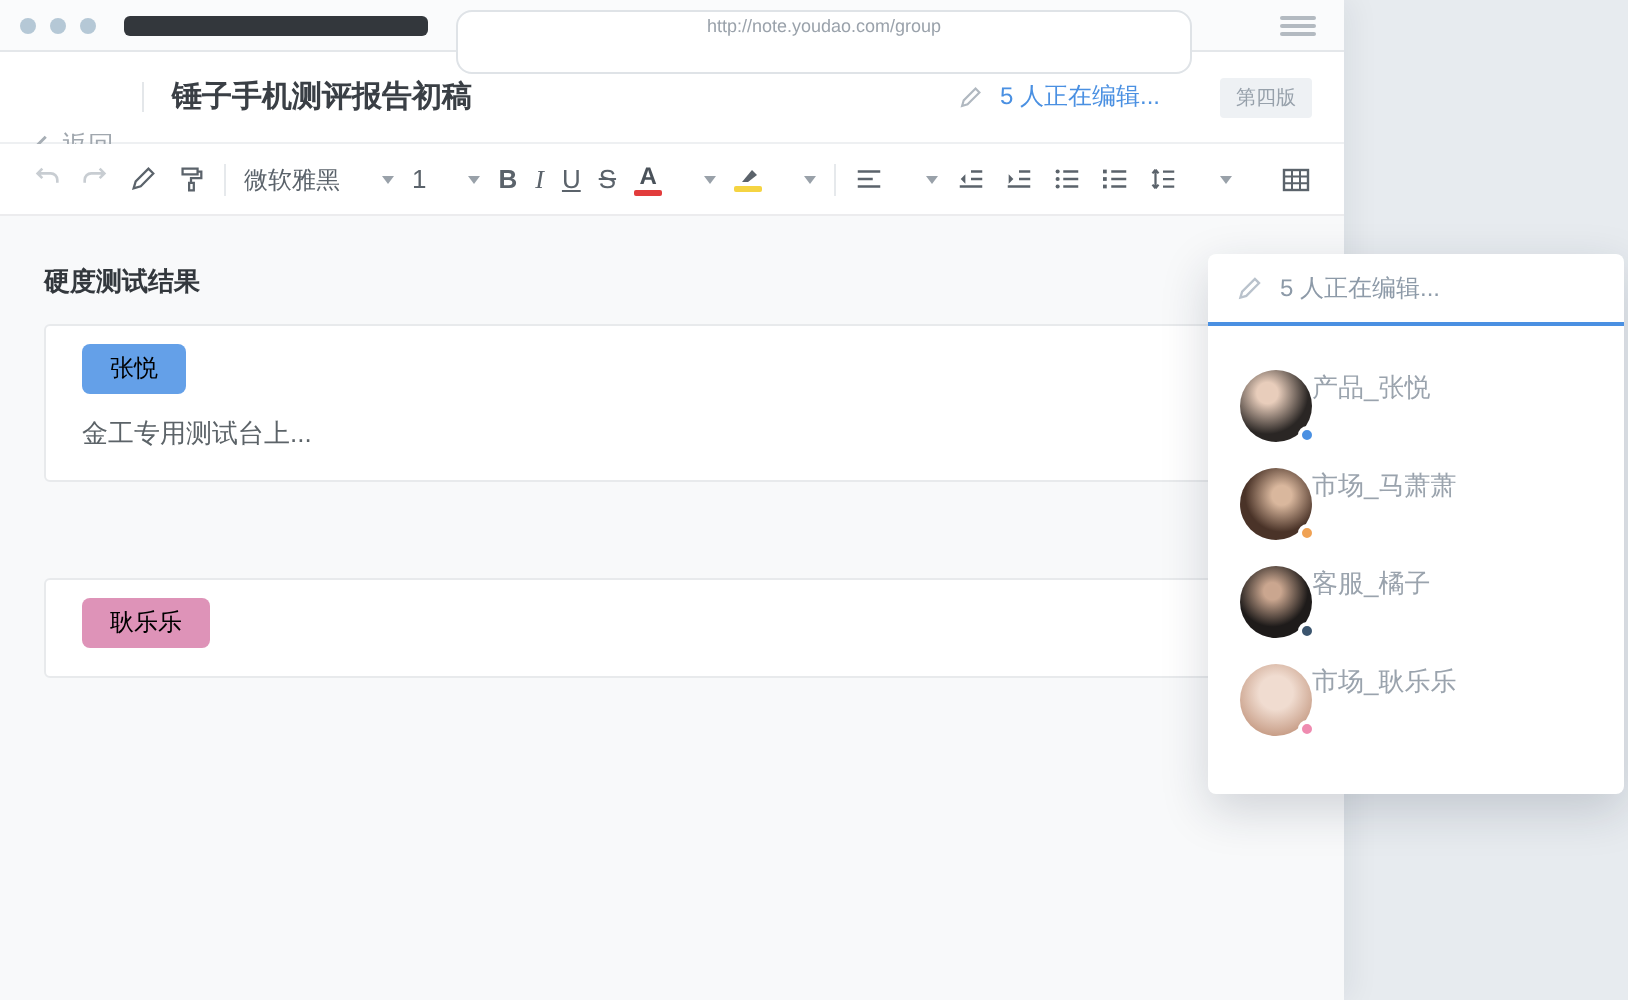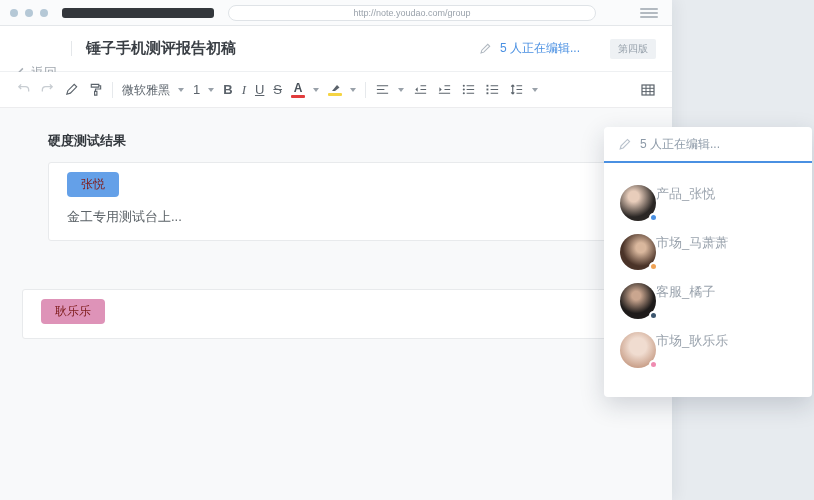--- a/index.html
+++ b/index.html
@@ -7,65 +7,65 @@
   body { font-family:"Liberation Sans","DejaVu Sans",sans-serif; background:#e7ebef; position:relative; }
 
   
   .window { position:absolute; left:0; top:0; width:672px; height:500px; background:#fff;
             display:flex; flex-direction:column; box-shadow:4px 0 14px rgba(20,30,50,0.06); }
 
   .chrome { height:26px; flex:0 0 26px; background:#fafbfc; border-bottom:1px solid #e4e7ea; position:relative; }
   .dots { position:absolute; left:10px; top:9px; display:flex; gap:7px; }
   .dot { width:8px; height:8px; border-radius:50%; background:#b5c8d6; display:inline-block; cursor:default; }
   .tab-dark { position:absolute; left:62px; top:8px; width:152px; height:10px; background:#33373c; border-radius:3px; }
-  .urlbar { position:absolute; left:228px; top:5px; width:368px; height:16px; background:#fff;
+  .urlbar { position:absolute; left:228px; top:5px; width:368px; height:32px; background:#fff;
             border:1px solid #dfe3e7; border-radius:8px; font-size:9px; color:#9aa2ab;
             text-align:center; line-height:14px; }
   .hamburger { position:absolute; left:640px; top:8px; width:18px; }
   .hamburger i { display:block; height:2px; background:#b3bac1; margin-bottom:2px; border-radius:1px; }
 
   
   .dochead { height:46px; flex:0 0 46px; display:flex; align-items:center; padding:0 16px;
              border-bottom:1px solid #eef0f2; background:#fff; }
   .back { display:flex; align-items:center; gap:4px; color:#a0a7ae; font-size:13px; cursor:pointer;margin-top:48px; }
   .vsep { width:1px; height:15px; background:#e4e7ea; margin:0 14px; }
   .title { font-size:15px; font-weight:700; color:#3a3f45; }
   .head-right { margin-left:auto; display:flex; align-items:center; gap:8px; }
   .editing { color:#4a90e2; font-size:12px; cursor:pointer; }
   .badge { margin-left:22px; background:#eef1f4; color:#97a1ab; font-size:10px; padding:3px 8px; border-radius:2px; }
 
   
   .toolbar { height:36px; flex:0 0 36px; display:flex; align-items:center; gap:9px;
              padding:0 16px; border-bottom:1px solid #ececee; background:#fff; color:#6a737d; }
-  .tbtn { display:flex; align-items:center; gap:6px; font-size:13px; color:#5b636b; cursor:pointer; line-height:1; }
+  .tbtn { display:flex; align-items:center; gap:19px; font-size:13px; color:#5b636b; cursor:pointer; line-height:1; }
   .tbtn.disabled { color:#c8cdd2; }
   .tbtn.bold { font-weight:700; }
   .tbtn.italic { font-style:italic; font-family:"Liberation Serif","DejaVu Serif",serif; }
   .tbtn.und { text-decoration:underline; }
   .tbtn.strike { text-decoration:line-through; }
   .tsep { width:1px; height:16px; background:#e6e9ec; }
   .tspacer { flex:1; }
   .tlabel { font-size:12px; max-width:58px; white-space:nowrap; overflow:hidden; }
   .caret { width:0; height:0; border-left:3px solid transparent; border-right:3px solid transparent;
            border-top:4px solid #99a1a9; margin-left:2px; }
   .stack { display:flex; flex-direction:column; align-items:center; gap:1px; }
   .Aletter { font-size:12px; font-weight:700; color:#4a525a; }
   .cbar { width:14px; height:3px; border-radius:1px; }
   .cbar.red { background:#e23c3c; }
   .cbar.yellow { background:#f5d442; }
   .ticon { display:block; }
 
   
   .content { flex:1; background:#f8f9fa; padding:24px 22px 0; overflow:hidden; }
   .section { margin-top:36px; }
-  .section:first-child { margin-top:0;margin-left:26px; }
+  .section:first-child { margin-top:0; }
   .section.s3 { margin-top:48px; }
   .sec-head { font-size:13px; font-weight:700; color:#33383d; }
   .card { margin-top:12px; background:#fff; border:1px solid #e8eaec; border-radius:3px; padding:9px 18px 14px; }
-  .pill { display:inline-block; color:#7f1d1d; font-size:12px; padding:4px 14px; border-radius:4px; }
+  .pill { display:inline-block; color:#000000; font-size:12px; padding:4px 14px; border-radius:4px; }
   .card-text { margin-top:11px; font-size:13px; color:#5c6368; }
 
   
   .panel { position:absolute; left:604px; top:127px; width:208px; background:#fff; border-radius:4px;
            box-shadow:0 8px 24px rgba(30,40,60,0.18); z-index:10; }
   .panel-head { height:36px; display:flex; align-items:center; gap:8px; padding:0 14px;
                 border-bottom:2px solid #4a90e2; color:#8d9aa8; font-size:12px; }
   .panel-list { padding:22px 0 16px; }
   .user { height:49px; display:flex; align-items:flex-start; padding:0 16px; cursor:pointer; }
   .avatar { position:relative; width:36px; height:36px; border-radius:50%; flex:0 0 36px; }

